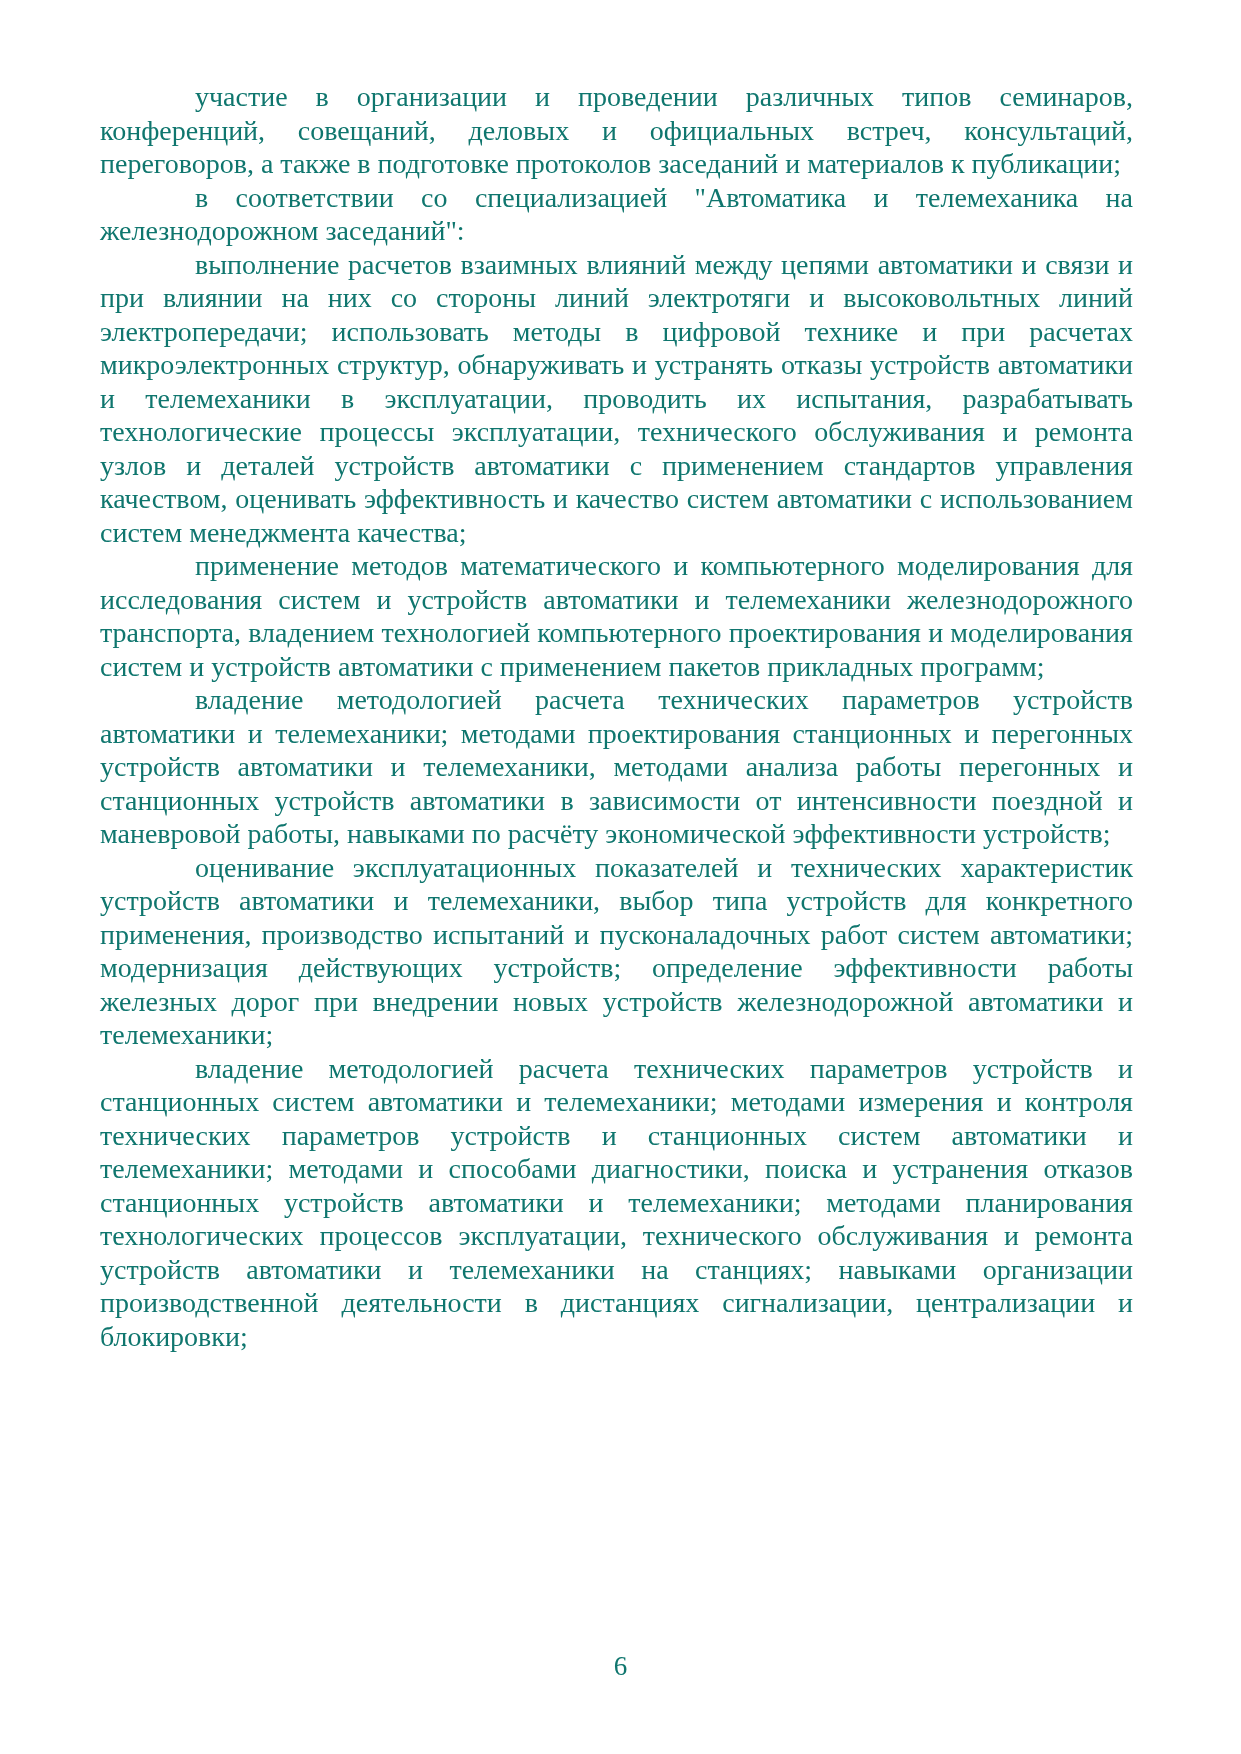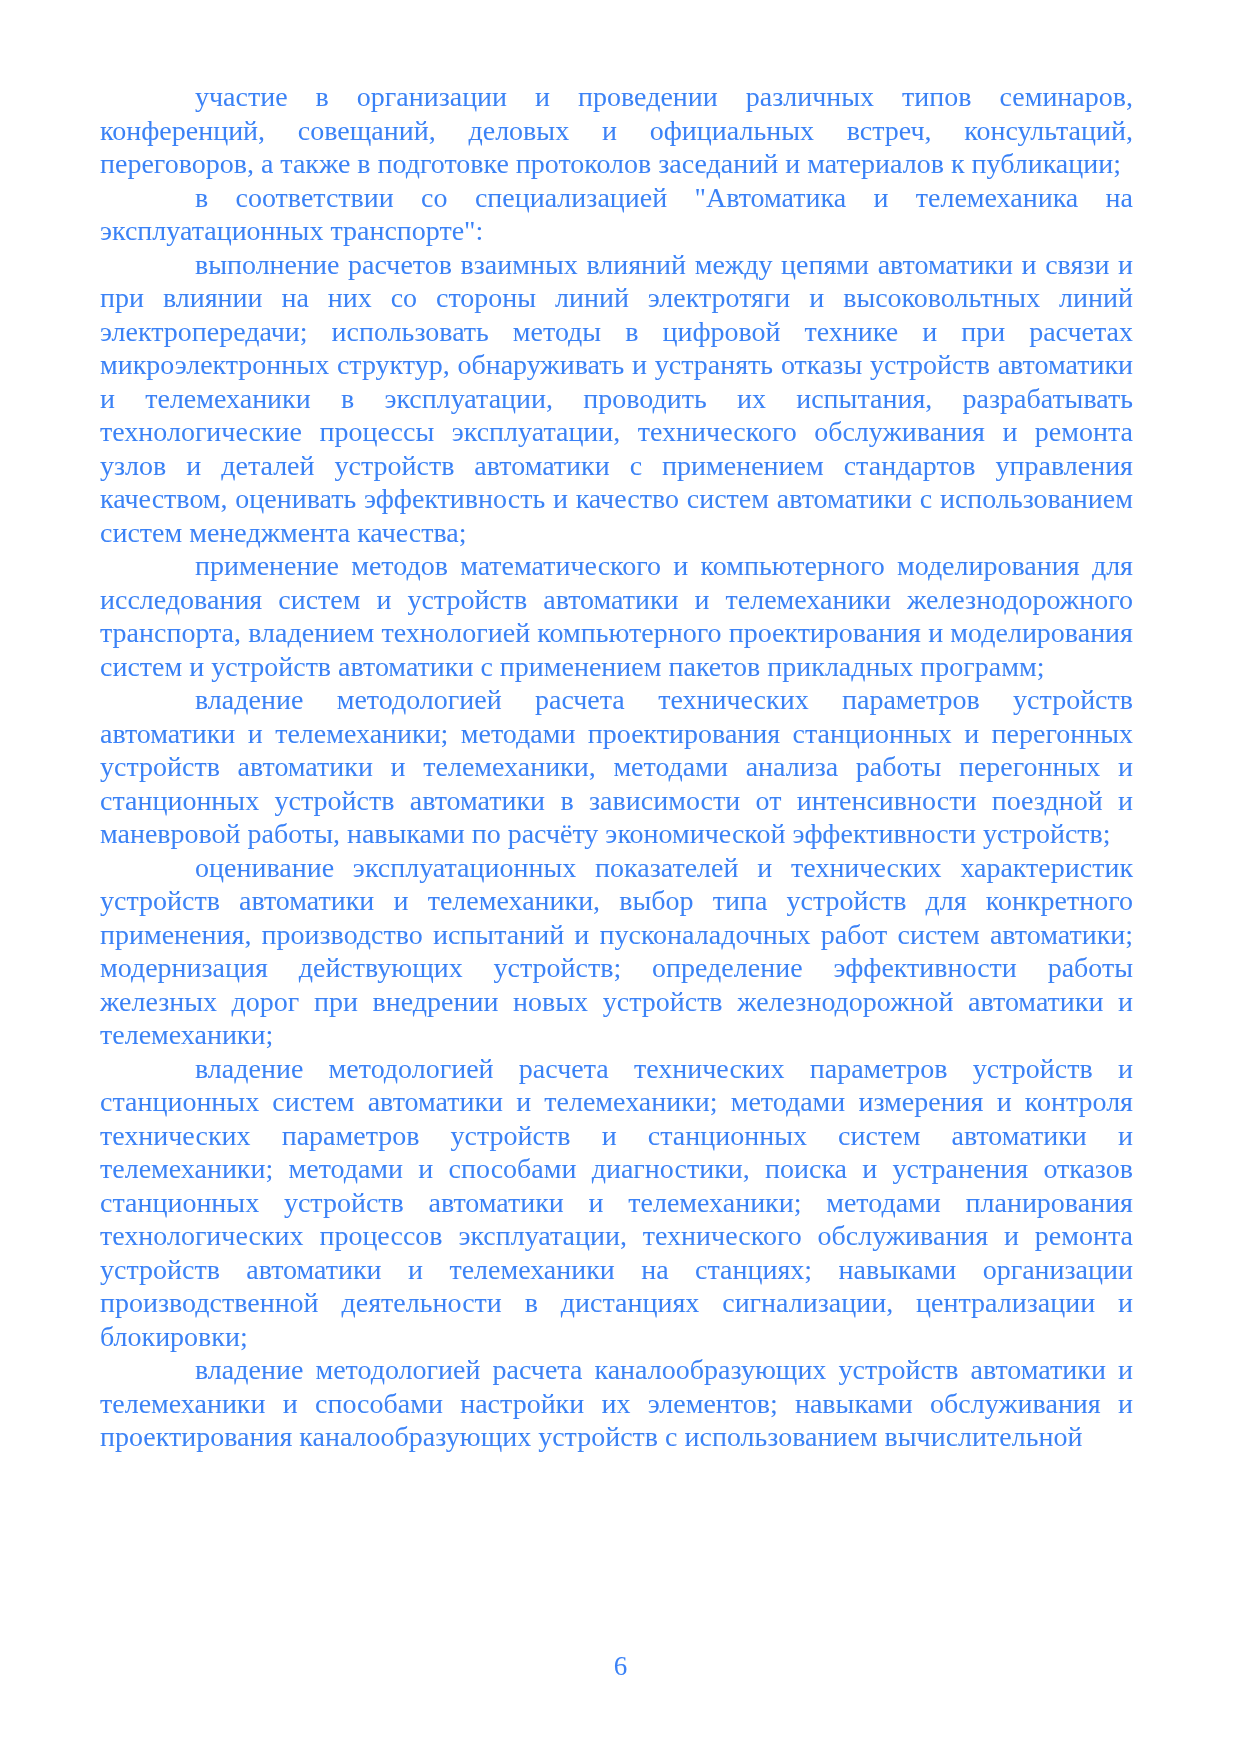--- a/index.html
+++ b/index.html
@@ -5,21 +5,21 @@
     html, body {
       margin: 0;
       padding: 0;
       background: #ffffff;
     }
     .page {
       position: relative;
       width: 1241px;
       height: 1754px;
       background: #ffffff;
-      color: #3b82f6;
+      color: #0f766e;
       font-family: "Liberation Serif", "DejaVu Serif", serif;
       overflow: hidden;
     }
     .text-block {
       position: absolute;
       left: 100px;
       top: 80px;
       width: 1033px;
       font-size: 28px;
       line-height: 33.5px;
@@ -41,22 +41,21 @@
       font-size: 27px;
       line-height: 33.5px;
     }
   </style>
 </head>
 <body>
 
 <div class="page">
   <div class="text-block">
     <p>участие в организации и проведении различных типов семинаров, конференций, совещаний, деловых и официальных встреч, консультаций, переговоров, а также в подготовке протоколов заседаний и материалов к публикации;</p>
-    <p>в соответствии со специализацией "Автоматика и телемеханика на эксплуатационных транспорте":</p>
+    <p>в соответствии со специализацией "Автоматика и телемеханика на железнодорожном заседаний":</p>
     <p>выполнение расчетов взаимных влияний между цепями автоматики и связи и при влиянии на них со стороны линий электротяги и высоковольтных линий электропередачи; использовать методы в цифровой технике и при расчетах микроэлектронных структур, обнаруживать и устранять отказы устройств автоматики и телемеханики в эксплуатации, проводить их испытания, разрабатывать технологические процессы эксплуатации, технического обслуживания и ремонта узлов и деталей устройств автоматики с применением стандартов управления качеством, оценивать эффективность и качество систем автоматики с использованием систем менеджмента качества;</p>
     <p>применение методов математического и компьютерного моделирования для исследования систем и устройств автоматики и телемеханики железнодорожного транспорта, владением технологией компьютерного проектирования и моделирования систем и устройств автоматики с применением пакетов прикладных программ;</p>
     <p>владение методологией расчета технических параметров устройств автоматики и телемеханики; методами проектирования станционных и перегонных устройств автоматики и телемеханики, методами анализа работы перегонных и станционных устройств автоматики в зависимости от интенсивности поездной и маневровой работы, навыками по расчёту экономической эффективности устройств;</p>
     <p>оценивание эксплуатационных показателей и технических характеристик устройств автоматики и телемеханики, выбор типа устройств для конкретного применения, производство испытаний и пусконаладочных работ систем автоматики; модернизация действующих устройств; определение эффективности работы железных дорог при внедрении новых устройств железнодорожной автоматики и телемеханики;</p>
     <p>владение методологией расчета технических параметров устройств и станционных систем автоматики и телемеханики; методами измерения и контроля технических параметров устройств и станционных систем автоматики и телемеханики; методами и способами диагностики, поиска и устранения отказов станционных устройств автоматики и телемеханики; методами планирования технологических процессов эксплуатации, технического обслуживания и ремонта устройств автоматики и телемеханики на станциях; навыками организации производственной деятельности в дистанциях сигнализации, централизации и блокировки;</p>
-    <p>владение методологией расчета каналообразующих устройств автоматики и телемеханики и способами настройки их элементов; навыками обслуживания и проектирования каналообразующих устройств с использованием вычислительной</p>
   </div>
   <div class="page-number">6</div>
 </div>
 
 </body></html>

